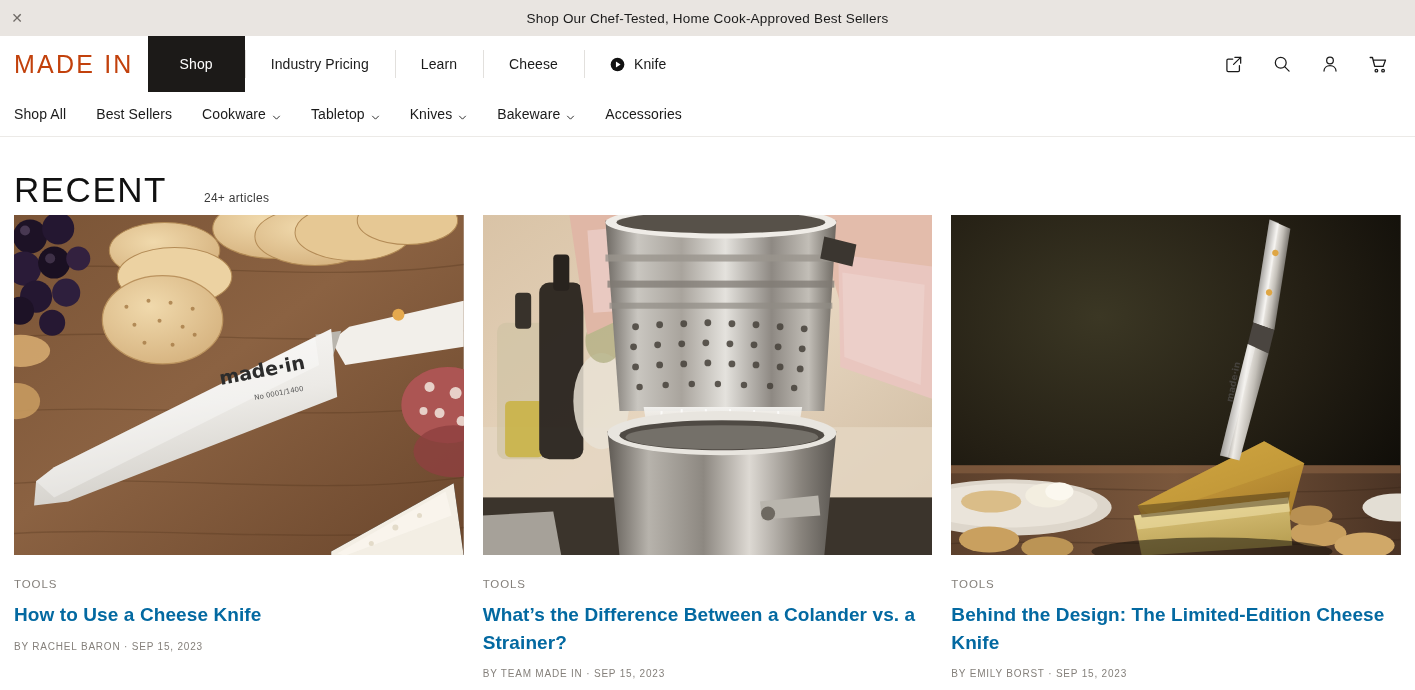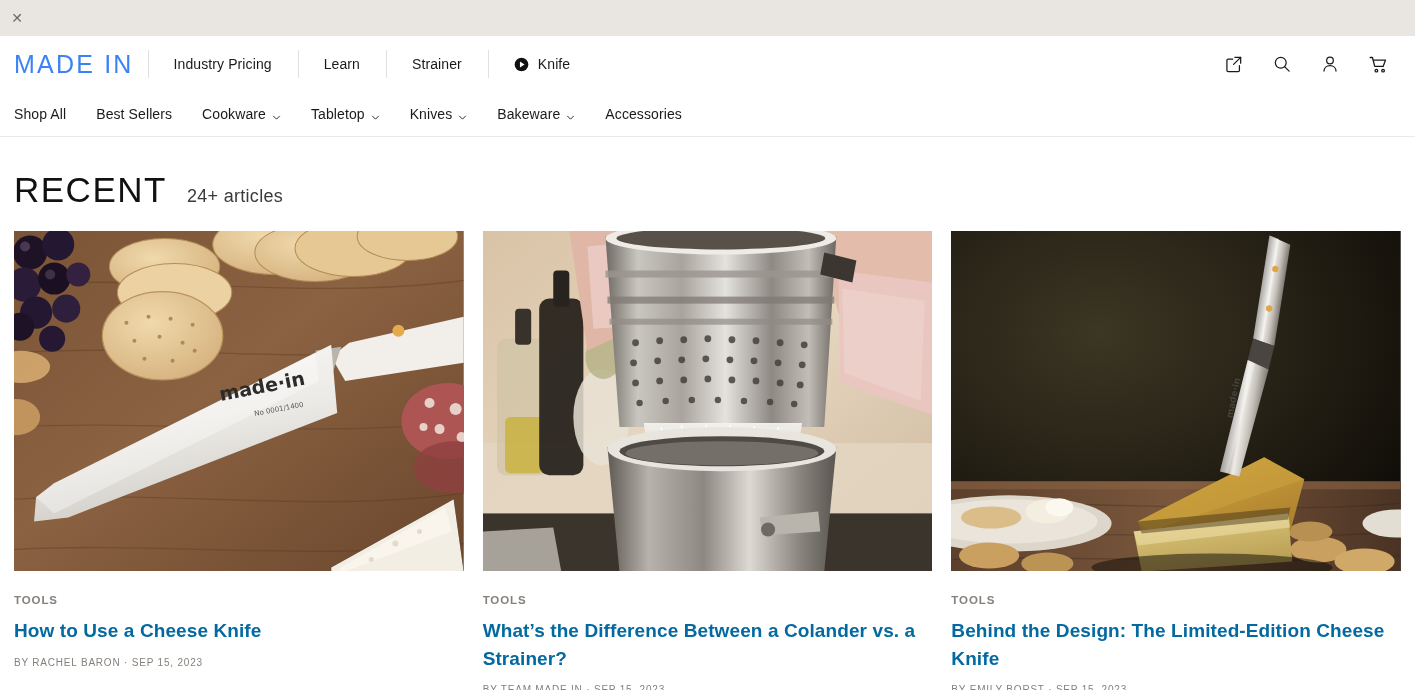--- a/index.html
+++ b/index.html
@@ -57,21 +57,21 @@
     display: flex;
     align-items: stretch;
   }
   .brand-logo {
     display: flex;
     align-items: center;
     padding: 0 14px 0 14px;
     font-size: 25px;
     letter-spacing: 2.2px;
     font-weight: 400;
-    color: #3b82f6;
+    color: #c2410c;
     white-space: nowrap;
     cursor: pointer;
     font-family: "Liberation Sans", sans-serif;
   }
   .primary-nav {
     display: flex;
     align-items: stretch;
     flex: 0 0 auto;
   }
   .nav-item {
@@ -152,33 +152,33 @@
     top: -1px;
   }
 
   
   .content {
     padding: 0 14px;
   }
   .section-head {
     display: flex;
     align-items: baseline;
-    gap: 20px;
+    gap: 37px;
     padding-top: 35px;
-    padding-bottom: 24px;
+    padding-bottom: 8px;
   }
   .section-title {
     font-size: 35px;
     letter-spacing: 1.5px;
     font-weight: 400;
     color: #111111;
     line-height: 1;
   }
   .section-count {
-    font-size: 18px;
+    font-size: 12px;
     color: #3a3a3a;
     letter-spacing: 0.3px;
   }
 
   .card-grid {
     display: grid;
     grid-template-columns: repeat(3, 1fr);
     gap: 19px;
   }
   .article-card { cursor: pointer; }
@@ -191,21 +191,20 @@
     background: #d8d2cb;
   }
   .card-media svg { display: block; width: 100%; height: 100%; }
 
   .card-eyebrow {
     margin-top: 23px;
     font-size: 11.5px;
     letter-spacing: 0.9px;
     color: #85807b;
     text-transform: uppercase;
-    font-weight: bold;
   }
   .card-title {
     margin-top: 11px;
     font-size: 19px;
     line-height: 1.45;
     font-weight: 700;
     color: #0369a1;
     letter-spacing: 0.1px;
   }
   .card-byline {
@@ -214,39 +213,43 @@
     letter-spacing: 0.8px;
     color: #85807b;
     text-transform: uppercase;
   }
 </style>
 </head>
 <body>
 
 <div class="promo-banner">
   <button class="promo-close">✕</button>
+  <span class="promo-text">Shop Our Chef-Tested, Home Cook-Approved Best Sellers</span>
 </div>
 
 <header class="header-main">
 
   <div class="brand-logo">MADE IN</div>
 
   <nav class="primary-nav">
 
+    <div class="nav-item active">
+      <span>Shop</span>
+    </div>
 
     <div class="nav-item divided">
       <span>Industry Pricing</span>
     </div>
 
     <div class="nav-item divided">
       <span>Learn</span>
     </div>
 
     <div class="nav-item divided">
-      <span>Strainer</span>
+      <span>Cheese</span>
     </div>
 
     <div class="nav-item divided">
       <span class="play-icon">
         <svg width="15" height="15" viewBox="0 0 16 16">
           <circle cx="8" cy="8" r="7.3" fill="#111111"></circle>
           <path d="M6.3 4.8 L11.3 8 L6.3 11.2 Z" fill="#ffffff"></path>
         </svg>
       </span>
       <span>Knife</span>

